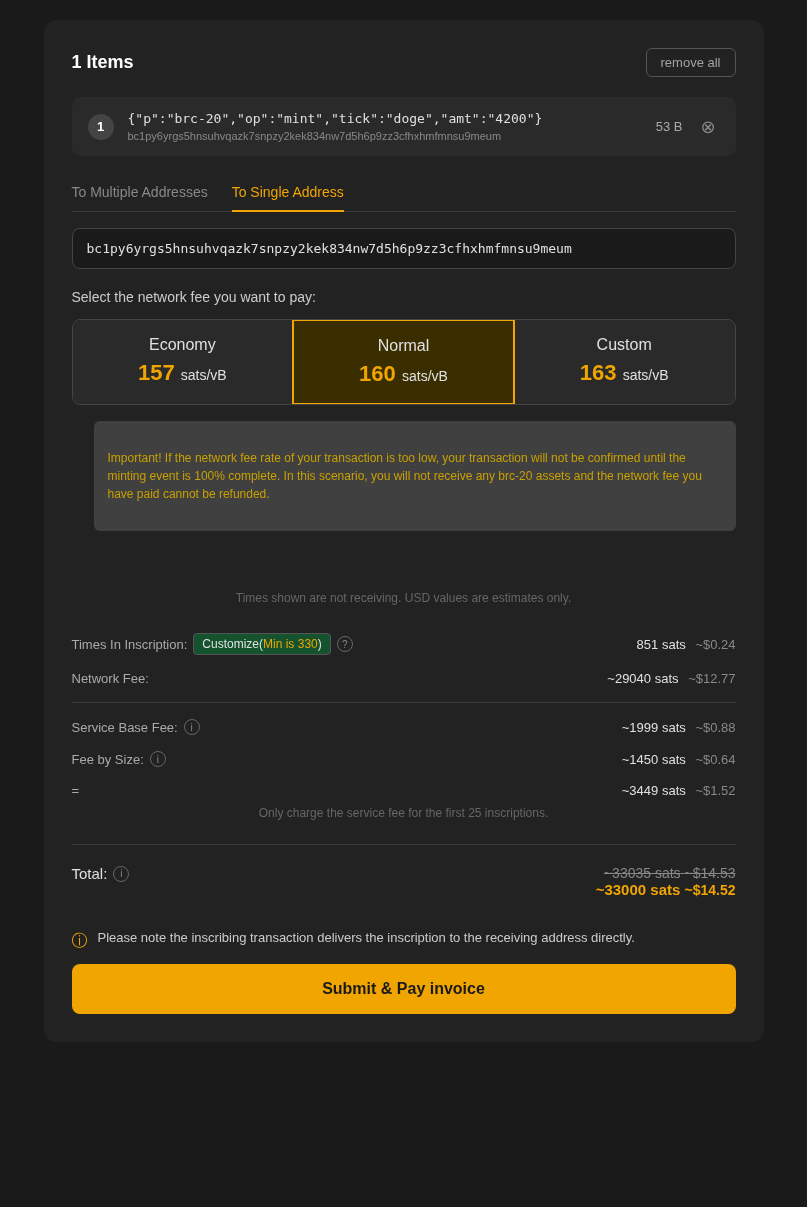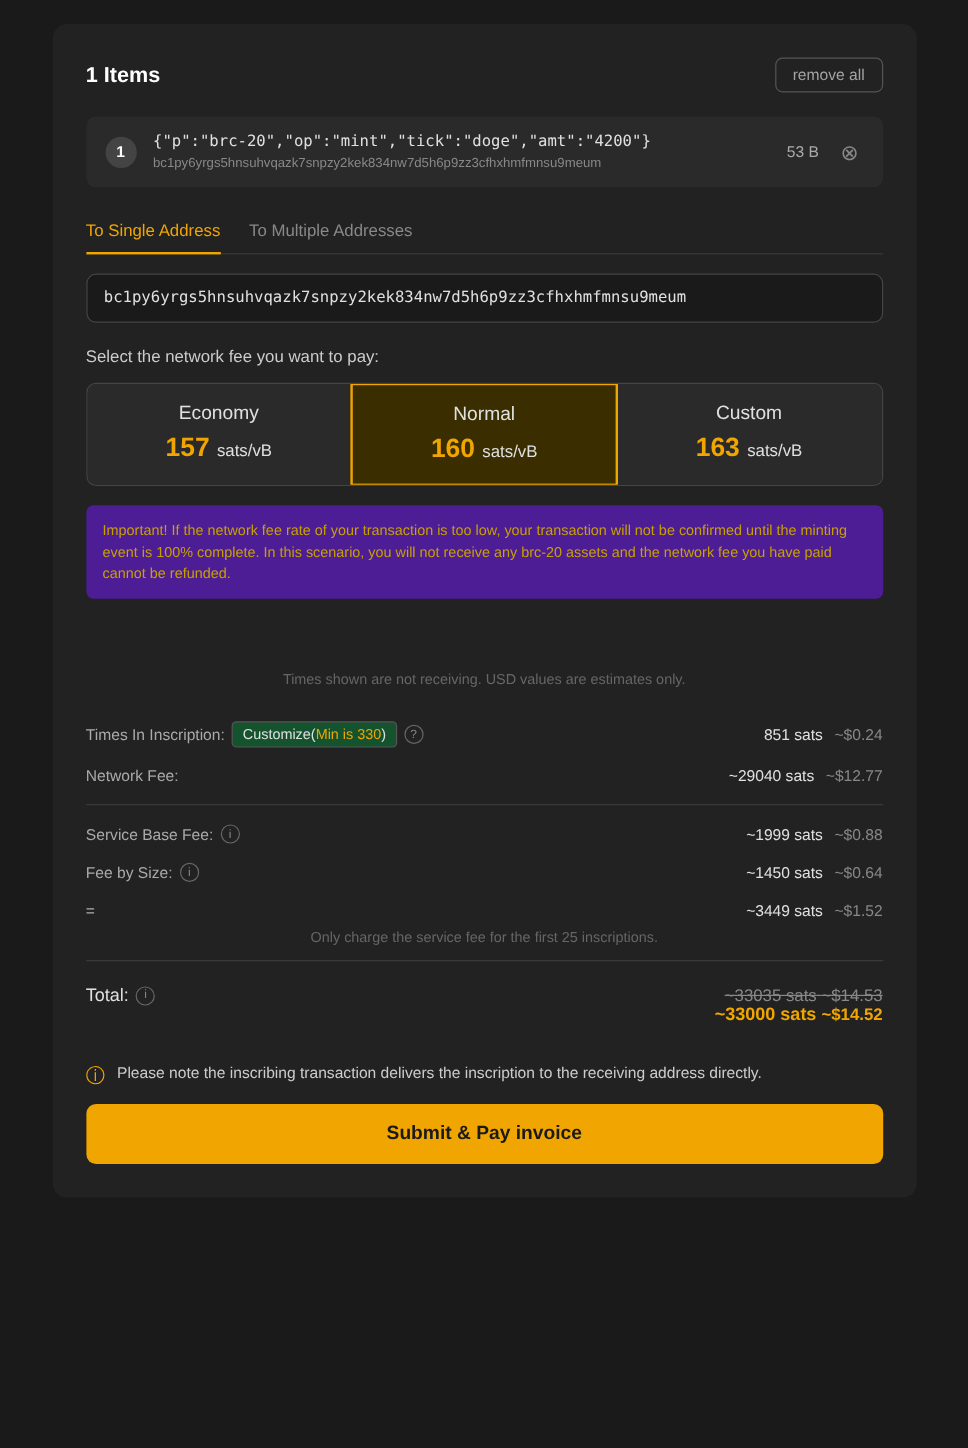--- a/index.html
+++ b/index.html
@@ -156,27 +156,28 @@
       font-size: 22px;
       font-weight: 700;
       color: #f0a500;
     }
     .fee-option-unit {
       font-size: 14px;
       color: #e0e0e0;
       font-weight: 400;
     }
     .warning-box {
-      background: #4c1d95;
+      background: #404040;
       border-radius: 6px;
-      padding: 12px 14px;
+      padding: 28px 14px;
       font-size: 12px;
       color: #c8a000;
       line-height: 1.5;
       margin-bottom: 20px;
+      margin-left: 22px;
     }
     .disclaimer {
       text-align: center;
       font-size: 12px;
       color: #666;
       margin-bottom: 20px;
       margin-top: 60px;
     }
     .fee-breakdown {
       width: 100%;
@@ -232,21 +233,21 @@
     }
     .divider {
       border: none;
       border-top: 1px solid #3a3a3a;
       margin: 8px 0;
     }
     .service-note {
       text-align: center;
       font-size: 12px;
       color: #666;
-      margin-bottom: 12px;
+      margin-bottom: 24px;
     }
     .total-row {
       display: flex;
       justify-content: space-between;
       align-items: flex-start;
       padding: 12px 0 4px 0;
     }
     .total-label {
       font-size: 15px;
       font-weight: 400;
@@ -338,22 +339,22 @@
     <div class="item-content">
       <div class="item-code">{"p":"brc-20","op":"mint","tick":"doge","amt":"4200"}</div>
       <div class="item-address">bc1py6yrgs5hnsuhvqazk7snpzy2kek834nw7d5h6p9zz3cfhxhmfmnsu9meum</div>
     </div>
     <span class="item-size">53 B</span>
     <button class="item-close">⊗</button>
   </div>
 
   
   <div class="tabs">
+    <div class="tab">To Multiple Addresses</div>
     <div class="tab active">To Single Address</div>
-    <div class="tab">To Multiple Addresses</div>
   </div>
 
   
   <input type="text" class="address-input" value="bc1py6yrgs5hnsuhvqazk7snpzy2kek834nw7d5h6p9zz3cfhxhmfmnsu9meum" style="">
 
   
   <div class="fee-label">Select the network fee you want to pay:</div>
 
   
   <div class="fee-options">

